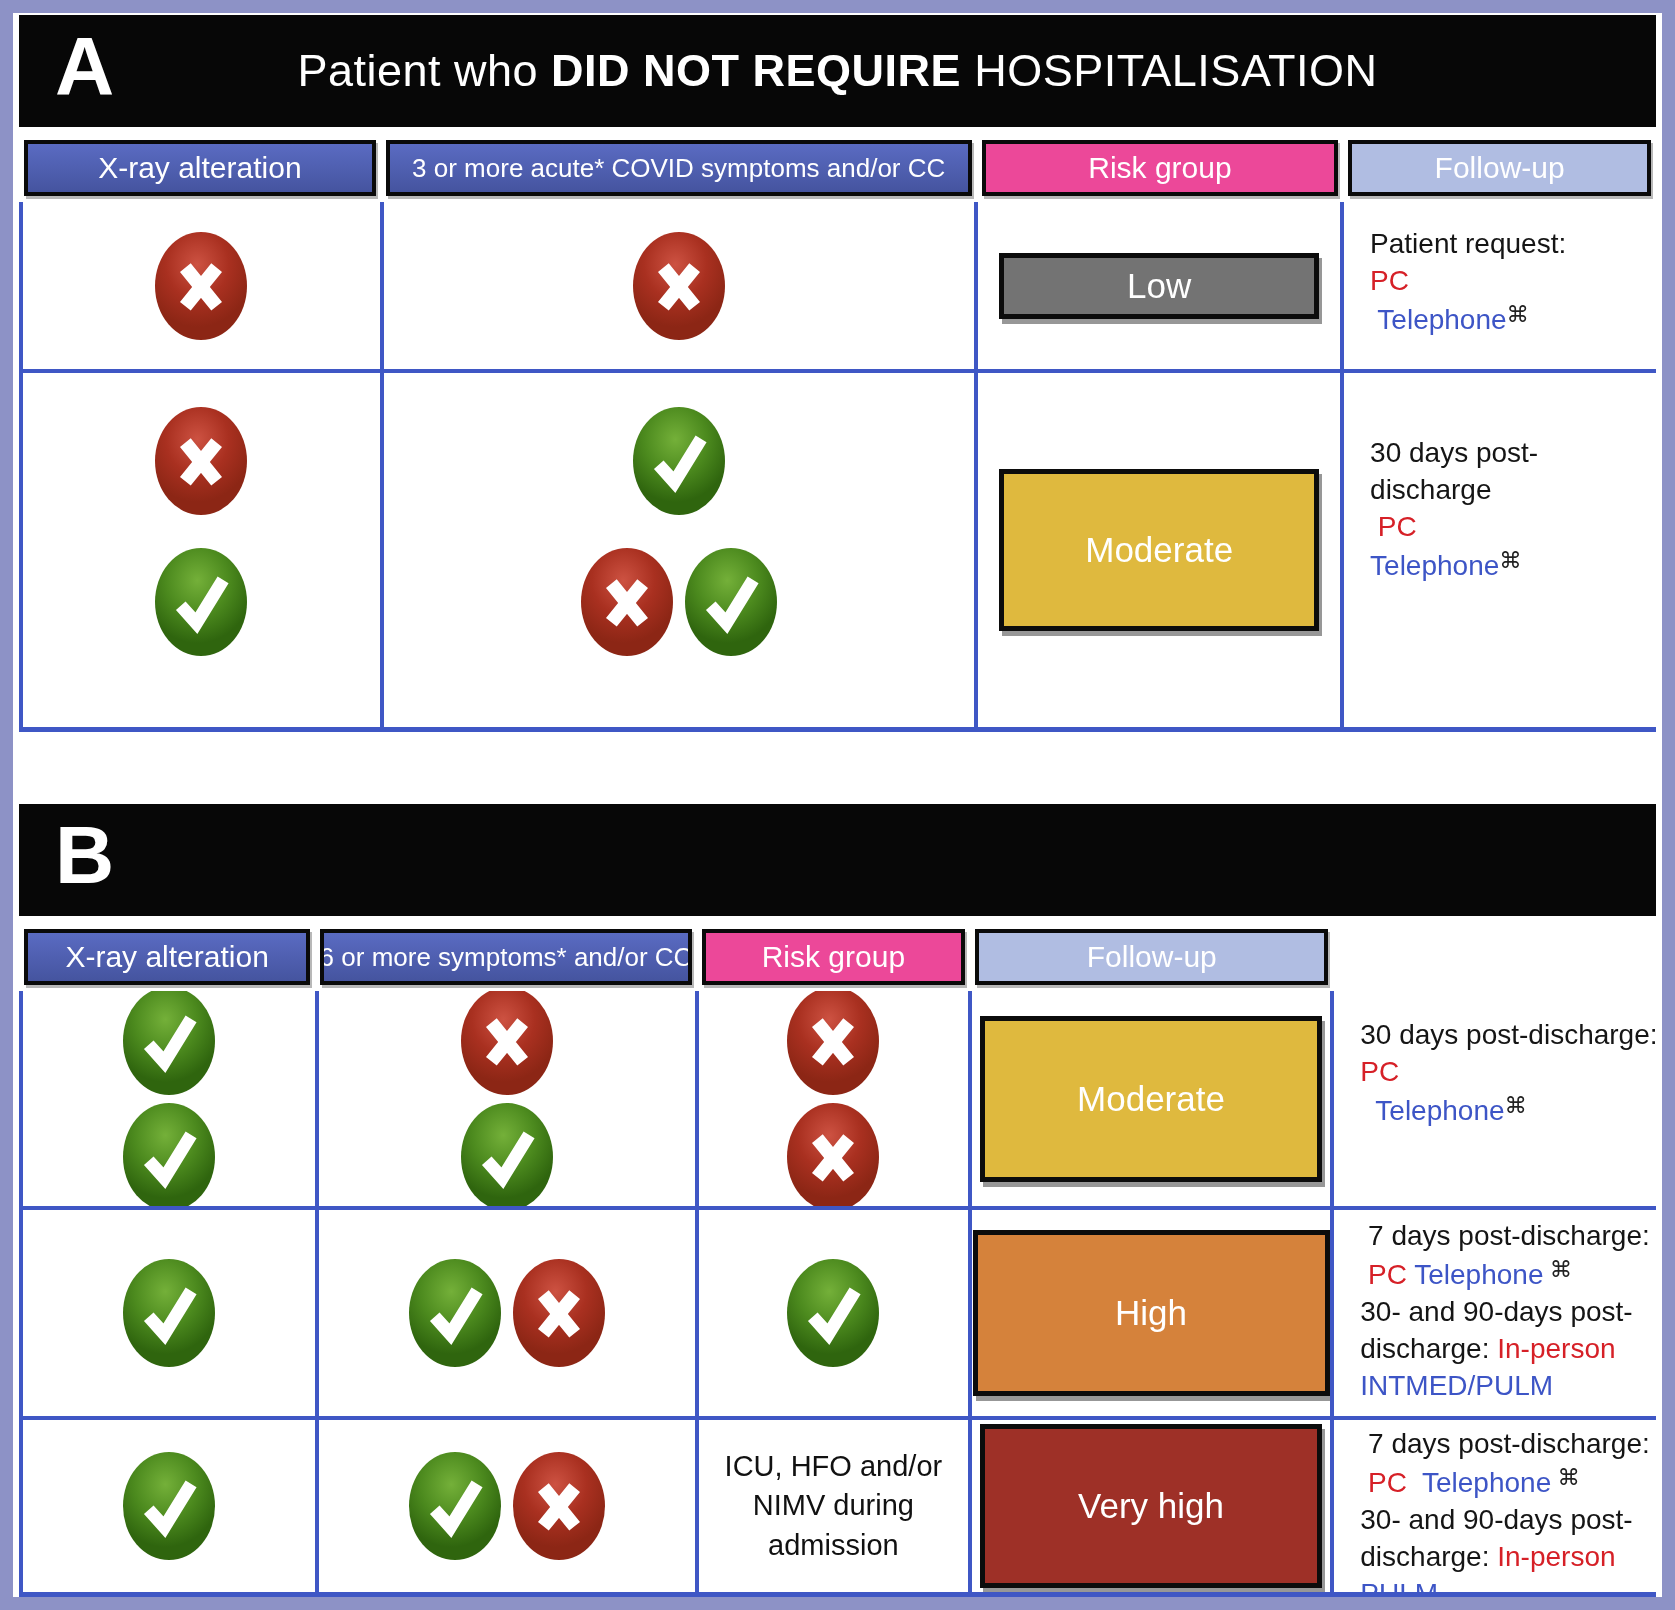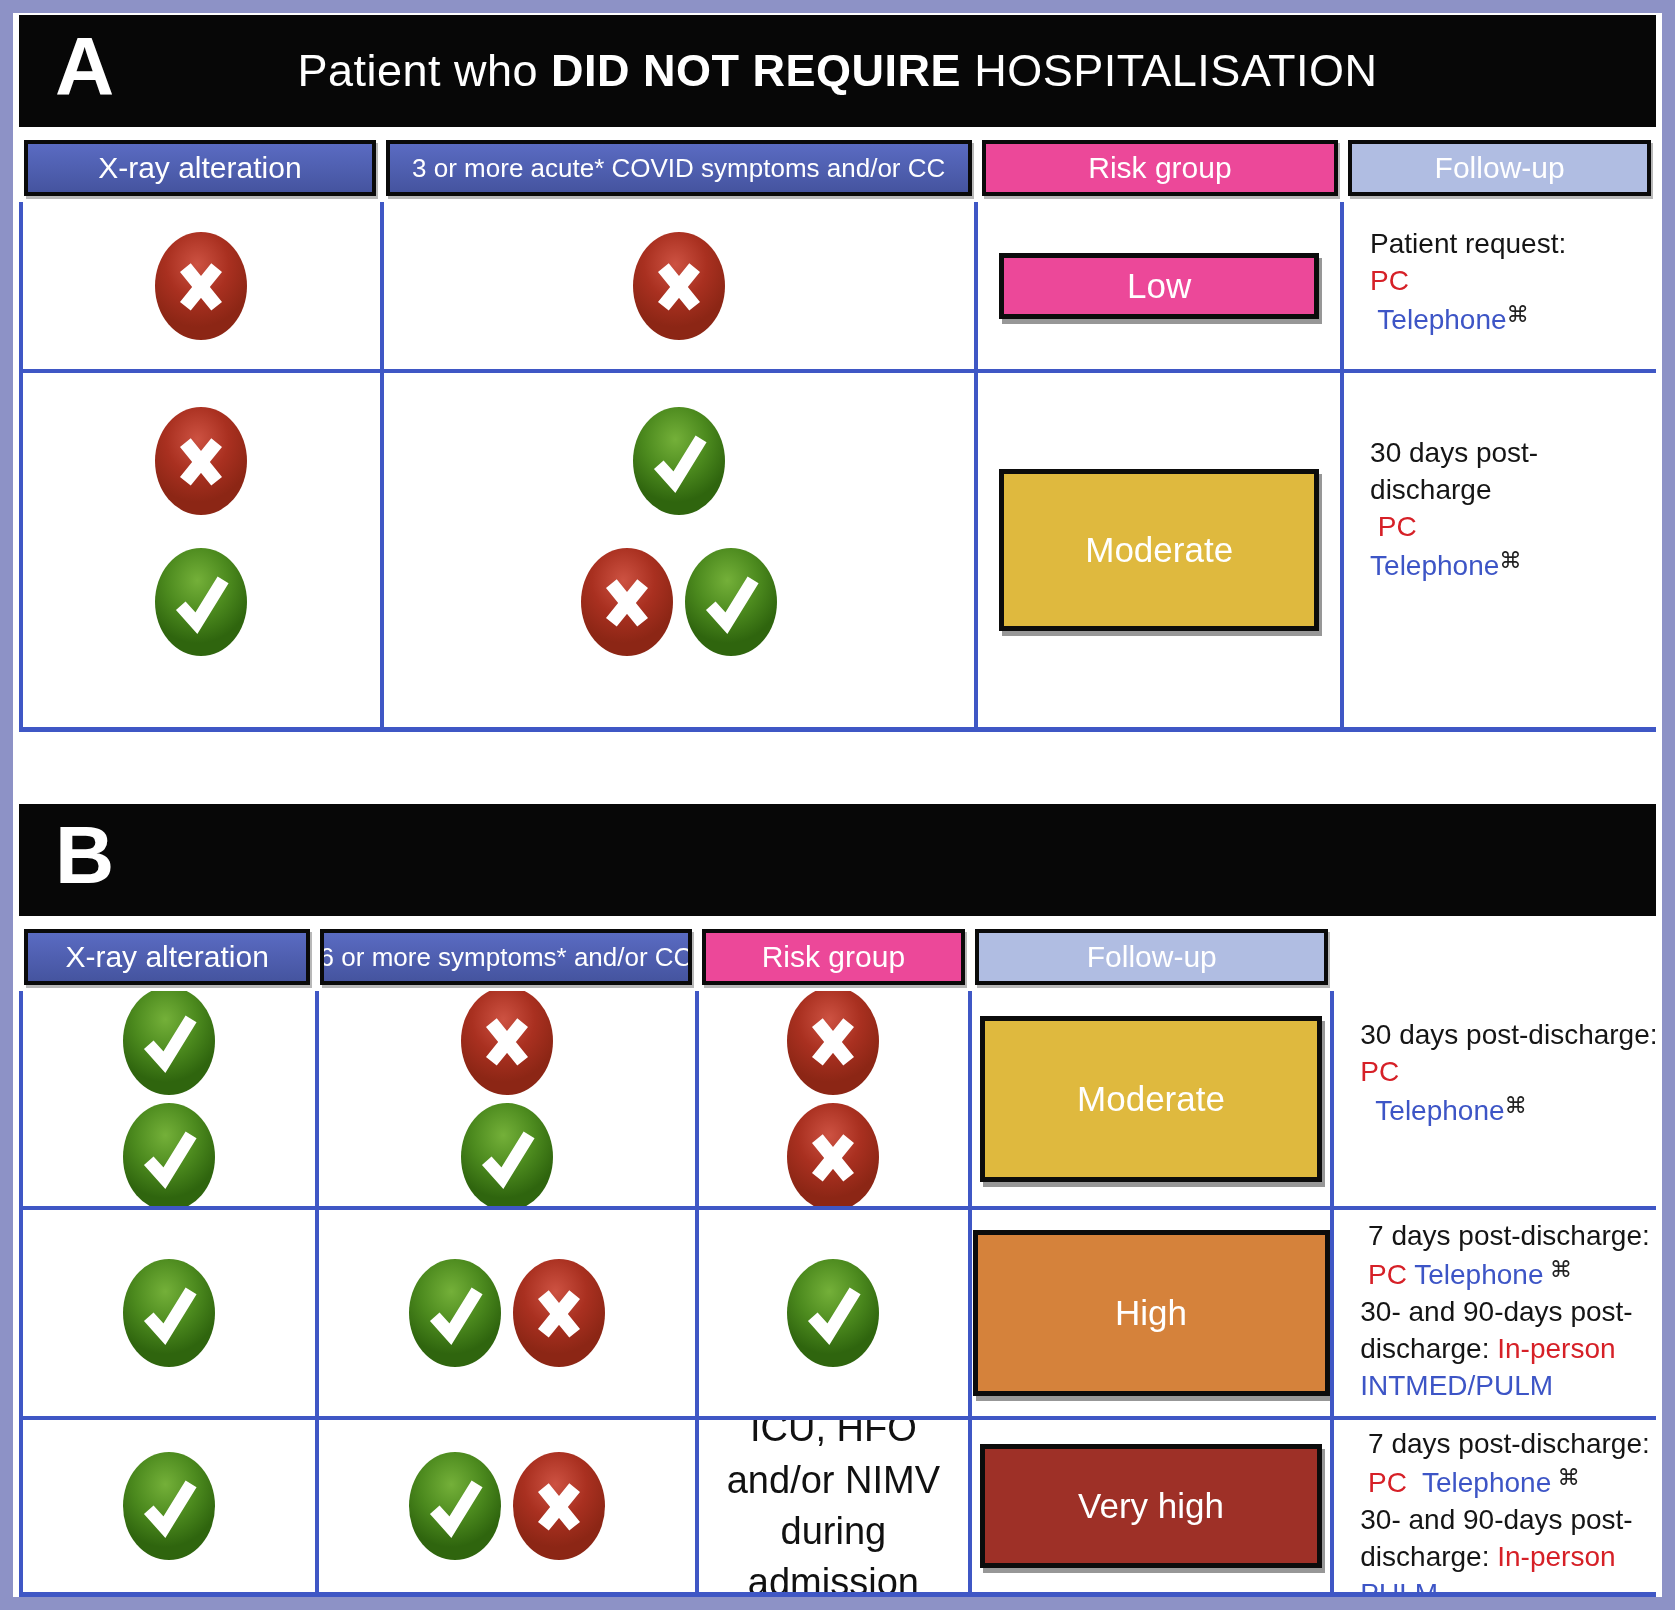--- a/index.html
+++ b/index.html
@@ -73,34 +73,34 @@
   .cell:last-child { border-right: none; }
   .r-a1 .cell.icon-cell { justify-content: space-around; padding: 18px 0 55px 0; gap: 0; }
   .r-b0 .cell.icon-cell { gap: 8px; }
 
   .icon-row { display: flex; align-items: center; gap: 12px; }
   .icon { display: inline-block; width: 92px; height: 108px; border-radius: 50%; }
   .icon svg { width: 100%; height: 100%; display: block; }
   .icon-check { background: radial-gradient(ellipse 62% 58% at 46% 30%, #74b039 0%, #4c8a1e 55%, #2f650e 100%); }
   .icon-cross { background: radial-gradient(ellipse 62% 58% at 46% 30%, #cd5242 0%, #a93020 55%, #8c2615 100%); }
 
-  .cell-text { font-size: 38px; color: #111111; text-align: center; line-height: 1.35; max-width: 250px; }
+  .cell-text { font-size: 29px; color: #111111; text-align: center; line-height: 1.35; max-width: 250px; }
 
   
   .risk-box {
     display: flex; align-items: center; justify-content: center;
     color: #ffffff; font-size: 35px;
     border: 5px solid #0c0c0c;
     box-shadow: 3px 5px 0 rgba(25,25,25,0.45);
   }
   .r-a0 .risk-box { width: 320px; height: 66px; }
   .r-a1 .risk-box { width: 320px; height: 162px; }
   .r-b0 .risk-box { width: 342px; height: 166px; }
   .r-b1 .risk-box { width: 357px; height: 166px; }
-  .r-b2 .risk-box { width: 342px; height: 124px; text-align: right; }
+  .r-b2 .risk-box { width: 342px; height: 164px; text-align: right; }
 
   
   .fu-cell { align-items: flex-start; justify-content: flex-start; padding-left: 26px; gap: 0; }
   .fu { display: block; }
   .fu-line { white-space: pre; font-size: 28px; line-height: 1.32; }
   .r-a0 .fu { padding-top: 24px; }
   .r-a1 .fu { padding-top: 62px; }
   .r-b0 .fu { padding-top: 26px; }
   .r-b1 .fu { padding-top: 8px; }
   .r-b2 .fu { padding-top: 6px; }
@@ -141,21 +141,21 @@
             <div class="cell icon-cell">
               <div class="icon-row">
                 <span class="icon icon-cross">
                   <svg viewBox="0 0 100 116">
                     <path d="M33 38 L67 80 M67 38 L33 80" fill="none" stroke="#ffffff" stroke-width="15" stroke-linecap="butt"></path>
                   </svg>
                 </span>
               </div>
             </div>
             <div class="cell risk-cell">
-              <div class="risk-box" style="background: #ec4899;">Low</div>
+              <div class="risk-box" style="background: #737373;">Low</div>
             </div>
             <div class="cell fu-cell">
               <div class="fu">
                 <div class="fu-line"><span class="seg-black">Patient request:</span></div>
                 <div class="fu-line"><span class="seg-red">PC</span></div>
                 <div class="fu-line"><span class="seg-blue"> Telephone</span><span class="seg-cmd">⌘</span></div>
               </div>
             </div>
           </div>
           <div class="row grid-a r-a1">

